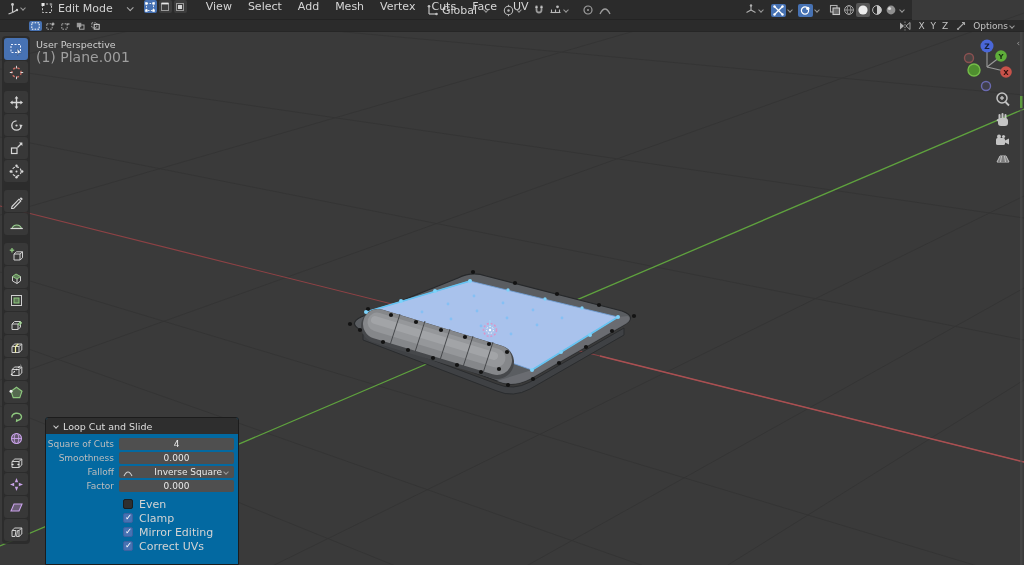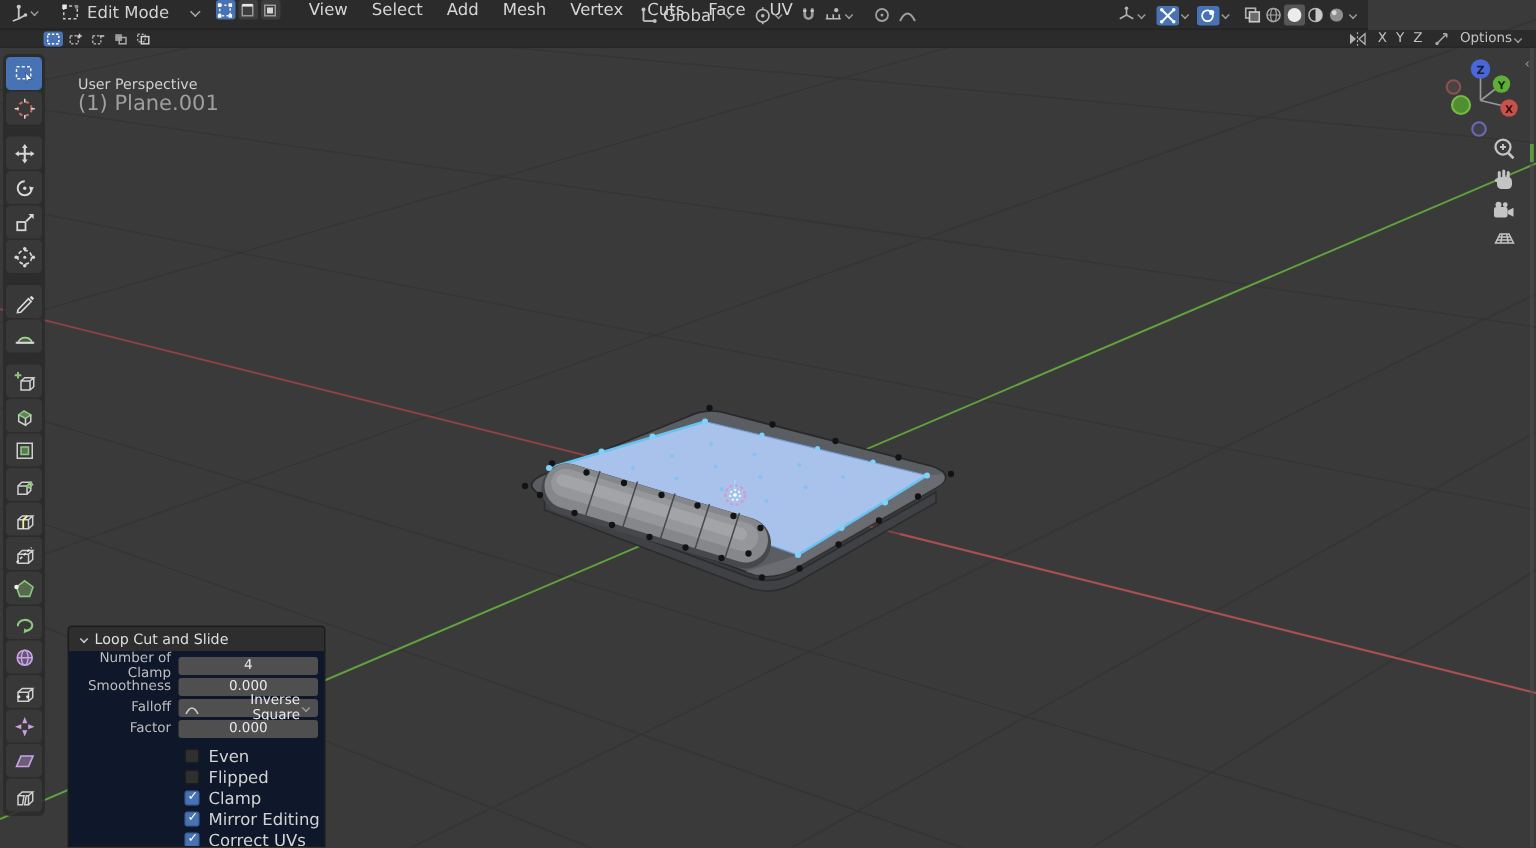--- a/index.html
+++ b/index.html
@@ -37,30 +37,30 @@
   
   #toolbar { position:absolute; left:2px; top:36px; width:28px; z-index:20;
     background:rgba(42,42,42,.85); border-radius:4px; padding:2px 0; display:flex; flex-direction:column; align-items:center; }
   .tbtn { width:24px; height:22px; border-radius:3px; background:#383838; margin-bottom:1px;
     display:flex; align-items:center; justify-content:center; position:relative; }
   .tbtn.active { background:#4772b3; }
   .tbtn.gapbefore { margin-top:7px; }
   .tbtn svg { display:block; }
 
   
-  #vp-text { position:absolute; left:52px; top:38px; z-index:10; line-height:13px;margin-top:12px; }
+  #vp-text { position:absolute; left:36px; top:38px; z-index:10; line-height:13px; }
   #vp-text .l1 { font-size:9.5px; color:#cfcfcf; }
   #vp-text .l2 { font-size:14px; color:#9f9f9f; }
   #sidebar-arrow { position:absolute; right:4px; top:38px; color:#9a9a9a; font-size:9px; z-index:10; }
 
   #navgizmo { position:absolute; left:952px; top:32px; width:70px; height:140px; z-index:10; }
 
   
-  #oppanel { position:absolute; left:45px; top:417px; width:172px; height:148px;
-    background:#0f172a; border:1px solid #1c1c1c; border-radius:3px 3px 0 0; z-index:25;
+  #oppanel { position:absolute; left:45px; top:417px; width:194px; height:148px;
+    background:#0369a1; border:1px solid #1c1c1c; border-radius:3px 3px 0 0; z-index:25;
     color:#c8c8c8; overflow:hidden; }
   #oppanel .phead { height:16px; display:flex; align-items:center; padding-left:6px;
     background:#2e2e2e; font-size:9.5px; color:#dedede; }
   #oppanel .phead .chv-s { margin-right:5px; border-color:#cdcdcd; }
   .prow { height:14px; display:flex; align-items:center; padding:0 4px 0 0; }
   .plabel { width:73px; text-align:right; font-size:9px; color:#bdbdbd; padding-right:5px; flex:none; }
   .pfield { flex:1; height:12px; background:#4f4f4f; border-radius:2px; font-size:9px; color:#e9e9e9;
     display:flex; align-items:center; justify-content:center; }
   .pfield.dd { justify-content:flex-start; padding:0 4px; }
   .pfield.dd .ddlabel { flex:1; text-align:right; padding-left:3px; }
@@ -634,21 +634,21 @@
     </g>
   </svg>
 
   <div id="oppanel">
     <div class="phead">
       <span class="chv-s"></span>
       <span>Loop Cut and Slide</span>
     </div>
     <div style="height:3px;"></div>
     <div class="prow">
-      <span class="plabel">Number of Clamp</span>
+      <span class="plabel">Square of Cuts</span>
       <span class="pfield">4</span>
     </div>
     <div class="prow">
       <span class="plabel">Smoothness</span>
       <span class="pfield">0.000</span>
     </div>
     <div class="prow">
       <span class="plabel">Falloff</span>
       <span class="pfield dd">
         <svg width="10" height="9" viewBox="0 0 10 9">
@@ -661,24 +661,20 @@
     <div class="prow">
       <span class="plabel">Factor</span>
       <span class="pfield">0.000</span>
     </div>
     <div style="height:4px;"></div>
     <div class="cbrow">
       <span class="cb"></span>
       <span class="cblabel">Even</span>
     </div>
     <div class="cbrow">
-      <span class="cb"></span>
-      <span class="cblabel">Flipped</span>
-    </div>
-    <div class="cbrow">
       <span class="cb on"></span>
       <span class="cblabel">Clamp</span>
     </div>
     <div class="cbrow">
       <span class="cb on"></span>
       <span class="cblabel">Mirror Editing</span>
     </div>
     <div class="cbrow">
       <span class="cb on"></span>
       <span class="cblabel">Correct UVs</span>

